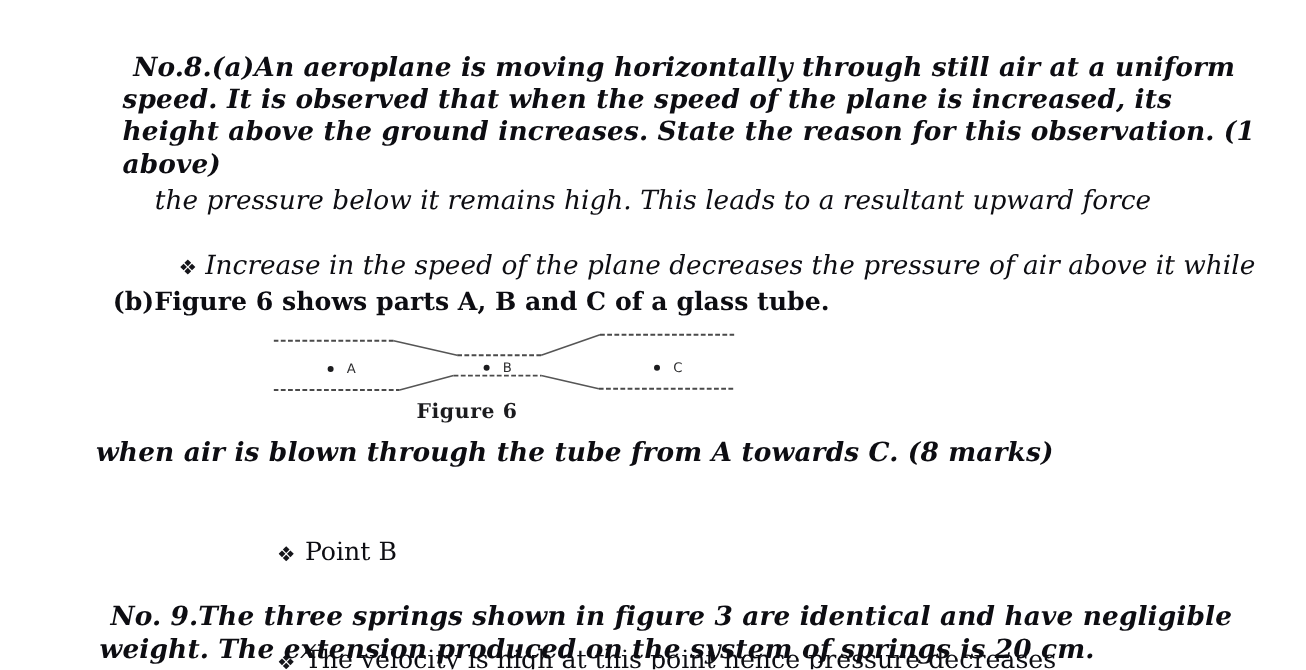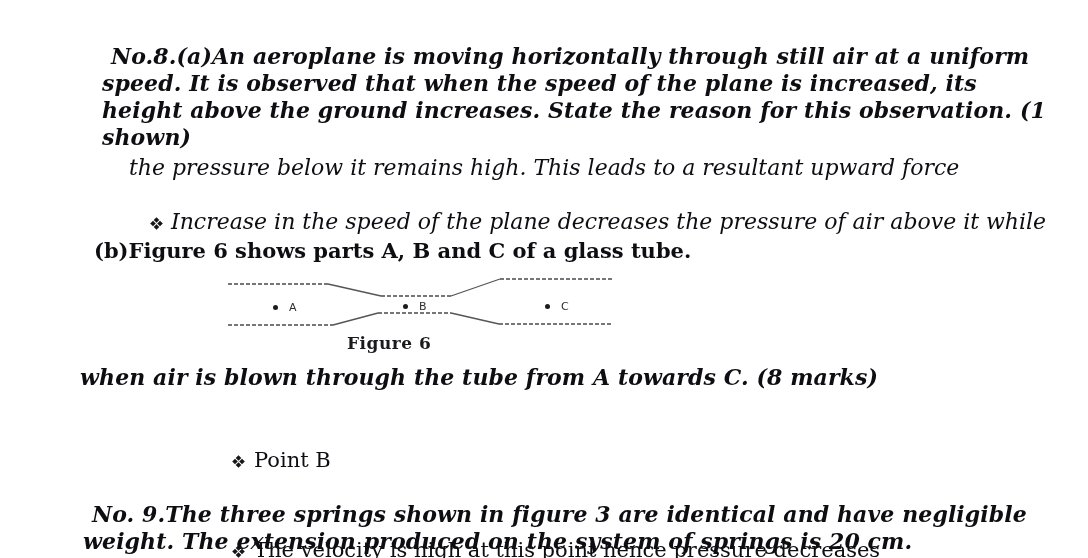--- a/index.html
+++ b/index.html
@@ -41,21 +41,21 @@
 </style>
 </head>
 <body>
 
 <div class="page">
 
   <div class="q" style="left:83px; top:43px;margin-left:19px;">
     <div class="line indent">No.8.(a)An aeroplane is moving horizontally through still air at a uniform</div>
     <div class="line">speed. It is observed that when the speed of the plane is increased, its</div>
     <div class="line">height above the ground increases. State the reason for this observation. (1</div>
-    <div class="line">shown)</div>
+    <div class="line">above)</div>
   </div>
 
   <div class="ans1">
     <div class="line cont">the pressure below it remains high. This leads to a resultant upward force</div>
     <div class="line">
       <svg class="bullet-icon" width="13" height="13" viewBox="0 0 13 13">
         <path fill="#15151a" d="M6.5 0.2 L9.3 3 L6.5 5.8 L3.7 3 Z"></path>
         <path fill="#15151a" d="M0.2 6.5 L3 3.7 L5.8 6.5 L3 9.3 Z"></path>
         <path fill="#15151a" d="M12.8 6.5 L10 3.7 L7.2 6.5 L10 9.3 Z"></path>
         <path fill="#15151a" d="M6.5 12.8 L3.7 10 L6.5 7.2 L9.3 10 Z"></path>

